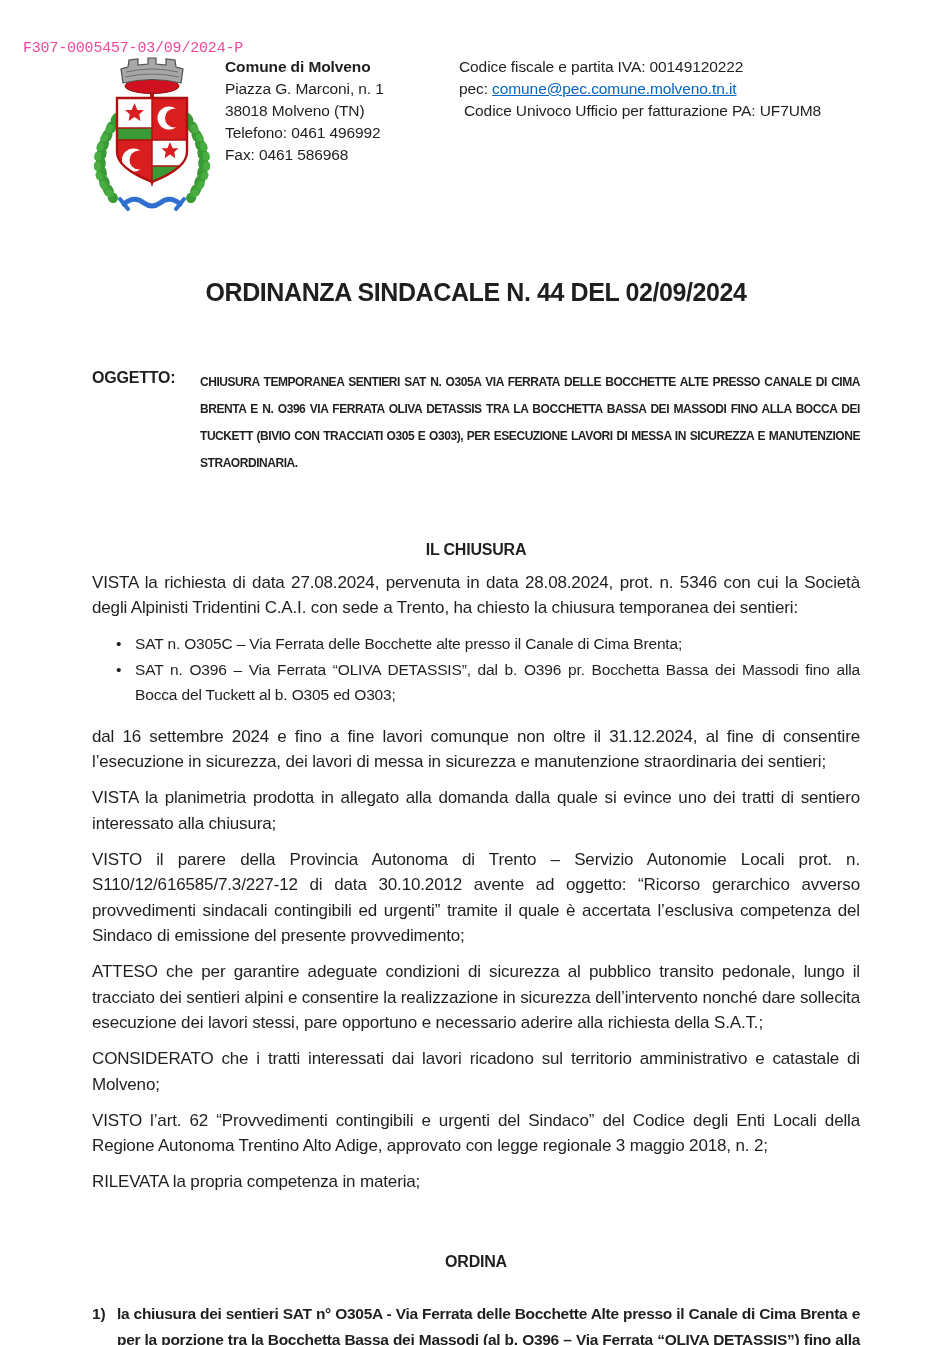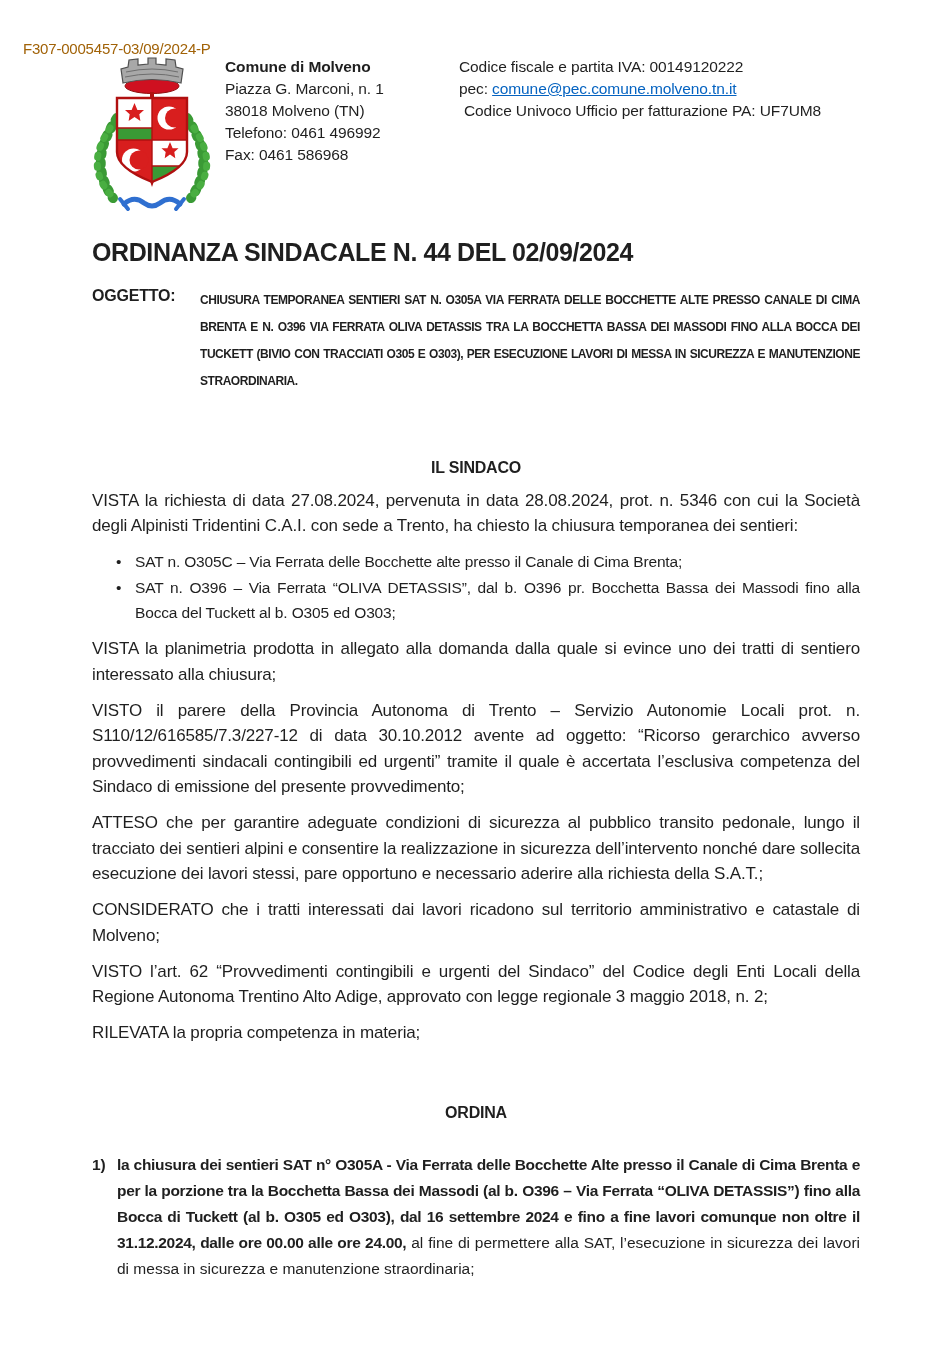--- a/index.html
+++ b/index.html
@@ -4,34 +4,35 @@
 <style>
   html,body{margin:0;padding:0;background:#ffffff;}
   body{
     width:950px;height:1345px;overflow:hidden;position:relative;
     font-family:"Liberation Sans",sans-serif;color:var(--ink,#1f1f1f);
   }
   .page{position:relative;width:950px;height:1345px;}
 
   
   .hdr{position:relative;height:238px;}
-  .stamp{position:absolute;left:23px;top:40px;font-size:15px;color:#a16207;letter-spacing:-0.2px;}
+  .stamp{position:absolute;left:23px;top:40px;font-size:15px;color:#ec4899;letter-spacing:-0.2px;font-family:Liberation Mono, monospace;}
   .coa{position:absolute;left:86px;top:56px;width:132px;height:164px;}
   .hdr-center{position:absolute;left:225px;top:56px;font-size:15.5px;line-height:22px;letter-spacing:-0.1px;}
   .hdr-center .muni-name{font-weight:bold;}
   .hdr-right{position:absolute;left:459px;top:56px;font-size:15.5px;line-height:22px;letter-spacing:-0.1px;}
   .hdr-right .indent{padding-left:5px;}
   a.doc-link{color:var(--link,#0563c1);text-decoration:underline;cursor:pointer;}
 
   
   .content{padding:0 90px 0 92px;}
   .doc-title{
-    font-weight:bold;font-size:25px;letter-spacing:-0.4px;
+    text-align:center;font-weight:bold;font-size:25px;letter-spacing:-0.4px;
+    margin-top:40px;
   }
-  .subject{display:flex;margin-top:20px;}
+  .subject{display:flex;margin-top:62px;}
   .subject-label{font-weight:bold;font-size:16px;width:108px;flex:none;letter-spacing:-0.2px;}
   .subject-text{
     flex:1;font-weight:bold;font-size:12px;line-height:27px;text-align:justify;
     letter-spacing:-0.45px;
   }
   .center-heading{text-align:center;font-weight:bold;font-size:16px;letter-spacing:-0.2px;}
   .h-sindaco{margin-top:64px;margin-bottom:8px;}
   .h-ordina{margin-top:58px;margin-bottom:30px;}
   .para{
     font-size:17px;line-height:25.5px;text-align:justify;
@@ -123,27 +124,28 @@
 
   <div class="content">
 
     <div class="doc-title">ORDINANZA SINDACALE N. 44 DEL 02/09/2024</div>
 
     <div class="subject">
       <div class="subject-label">OGGETTO:</div>
       <div class="subject-text">CHIUSURA TEMPORANEA SENTIERI SAT N. O305A  VIA FERRATA DELLE BOCCHETTE ALTE PRESSO CANALE DI CIMA BRENTA E N. O396  VIA FERRATA OLIVA DETASSIS TRA LA BOCCHETTA BASSA DEI MASSODI FINO ALLA BOCCA DEI TUCKETT (BIVIO CON TRACCIATI O305 E O303), PER ESECUZIONE LAVORI DI MESSA IN SICUREZZA E MANUTENZIONE STRAORDINARIA.</div>
     </div>
 
-    <div class="center-heading h-sindaco">IL SINDACO</div>
+    <div class="center-heading h-sindaco">IL CHIUSURA</div>
 
     <div class="para">VISTA la richiesta di data 27.08.2024, pervenuta in data 28.08.2024, prot. n. 5346 con cui la Società degli Alpinisti Tridentini C.A.I. con sede a Trento, ha chiesto la chiusura temporanea dei sentieri:</div>
 
     <div class="bullet-item">SAT n. O305C – Via Ferrata delle Bocchette alte presso il Canale di Cima Brenta;</div>
     <div class="bullet-item">SAT n. O396 – Via Ferrata “OLIVA DETASSIS”, dal b. O396 pr. Bocchetta Bassa dei Massodi fino alla Bocca del Tuckett al b. O305 ed O303;</div>
 
+    <div class="para" style="margin-top:16px;">dal 16 settembre 2024 e fino a fine lavori comunque non oltre il 31.12.2024, al fine di consentire l’esecuzione in sicurezza, dei lavori di messa in sicurezza e manutenzione straordinaria dei sentieri;</div>
     <div class="para">VISTA la planimetria prodotta in allegato alla domanda dalla quale si evince uno dei tratti di sentiero interessato alla chiusura;</div>
     <div class="para">VISTO il parere della Provincia Autonoma di Trento – Servizio Autonomie Locali prot. n. S110/12/616585/7.3/227-12 di data 30.10.2012 avente ad oggetto: “Ricorso gerarchico avverso provvedimenti sindacali contingibili ed urgenti” tramite il quale è accertata l’esclusiva competenza del Sindaco di emissione del presente provvedimento;</div>
     <div class="para">ATTESO che per garantire adeguate condizioni di sicurezza al pubblico transito pedonale, lungo il tracciato dei sentieri alpini e consentire la realizzazione in sicurezza dell’intervento nonché dare sollecita esecuzione dei lavori stessi, pare opportuno e necessario aderire alla richiesta della S.A.T.;</div>
     <div class="para">CONSIDERATO che i tratti interessati dai lavori ricadono sul territorio amministrativo e catastale di Molveno;</div>
     <div class="para">VISTO l’art. 62 “Provvedimenti contingibili e urgenti del Sindaco” del Codice degli Enti Locali della Regione Autonoma Trentino Alto Adige, approvato con legge regionale 3 maggio 2018, n. 2;</div>
     <div class="para">RILEVATA la propria competenza in materia;</div>
 
     <div class="center-heading h-ordina">ORDINA</div>
 
     <div class="ordered-item">

